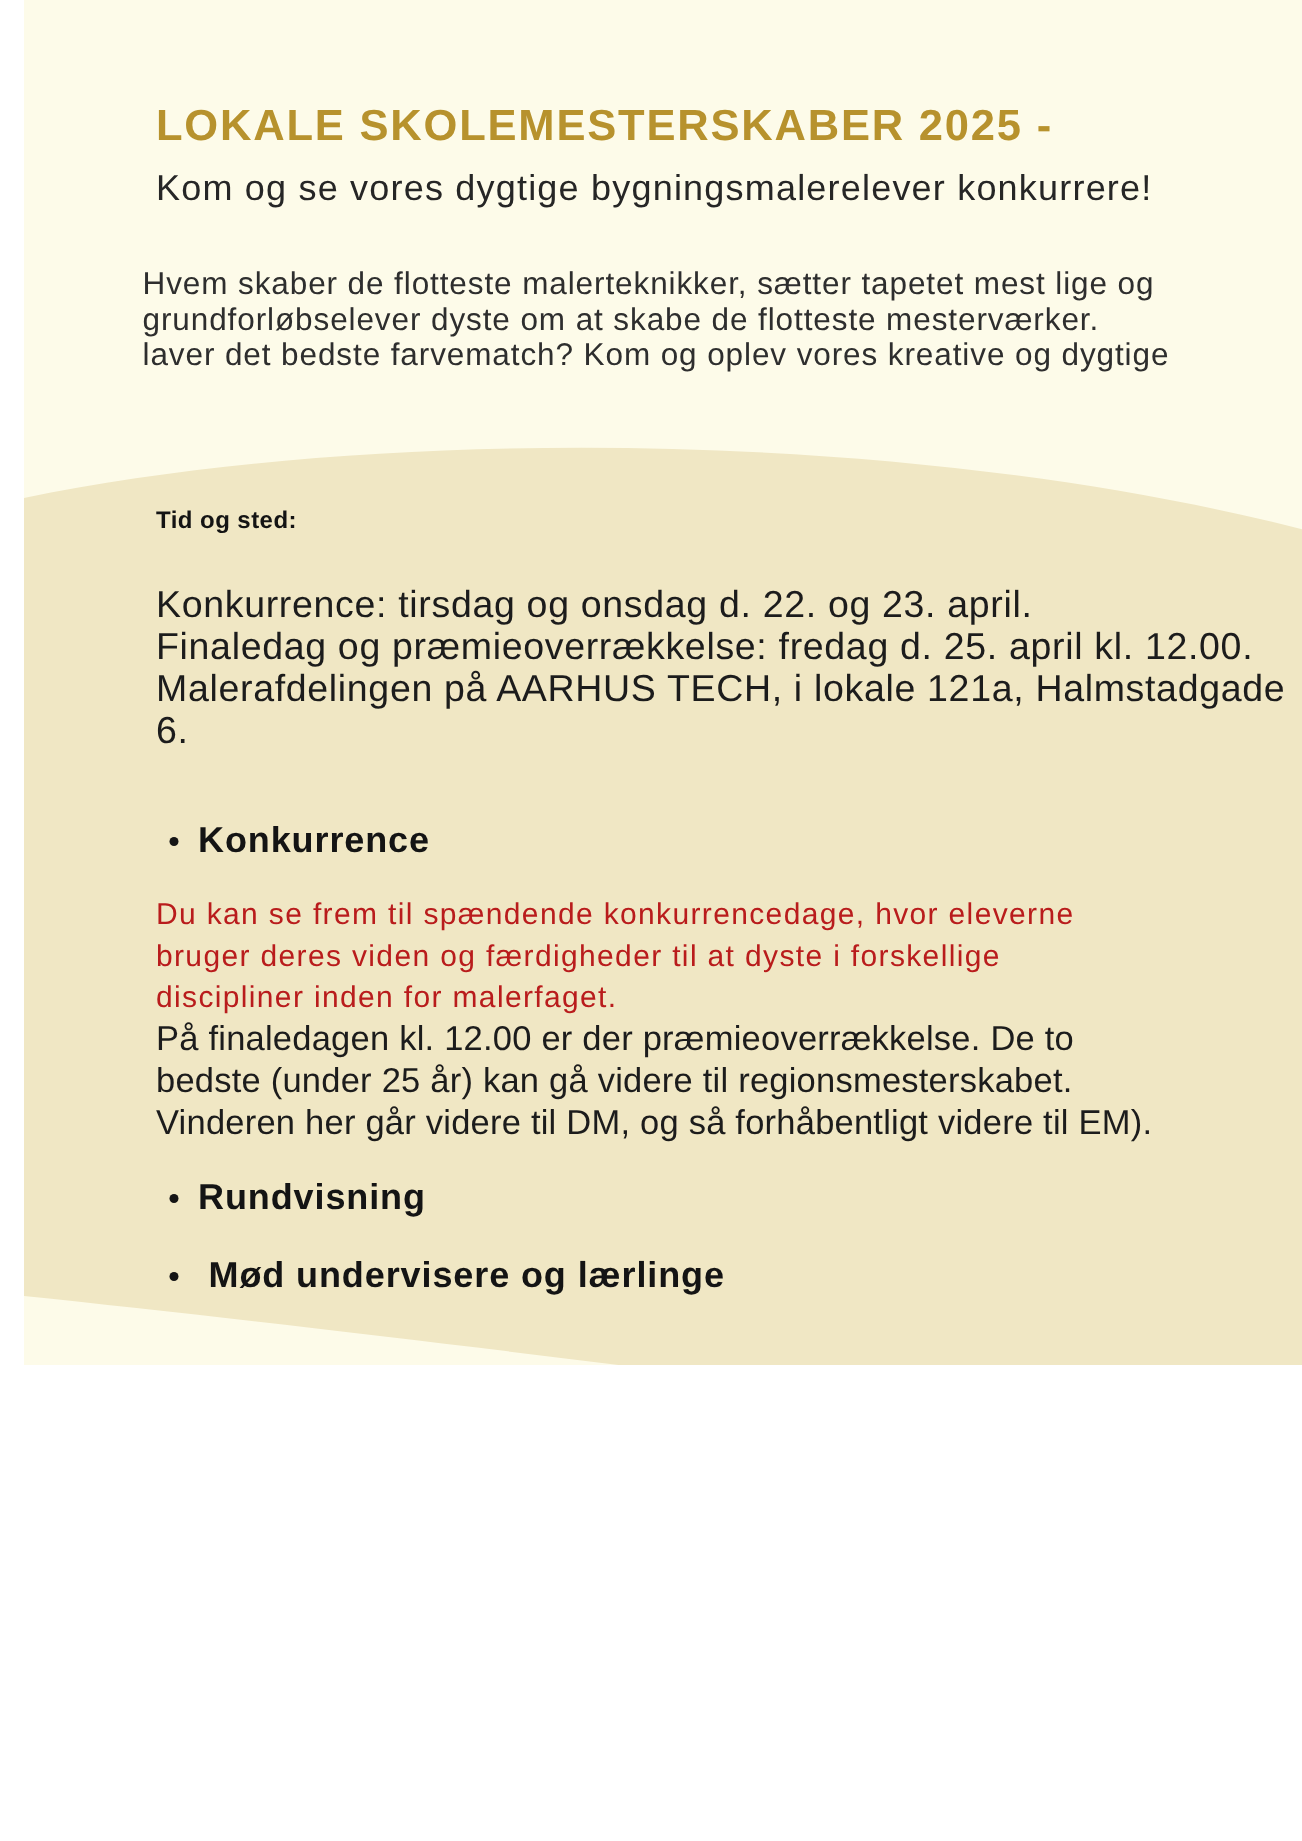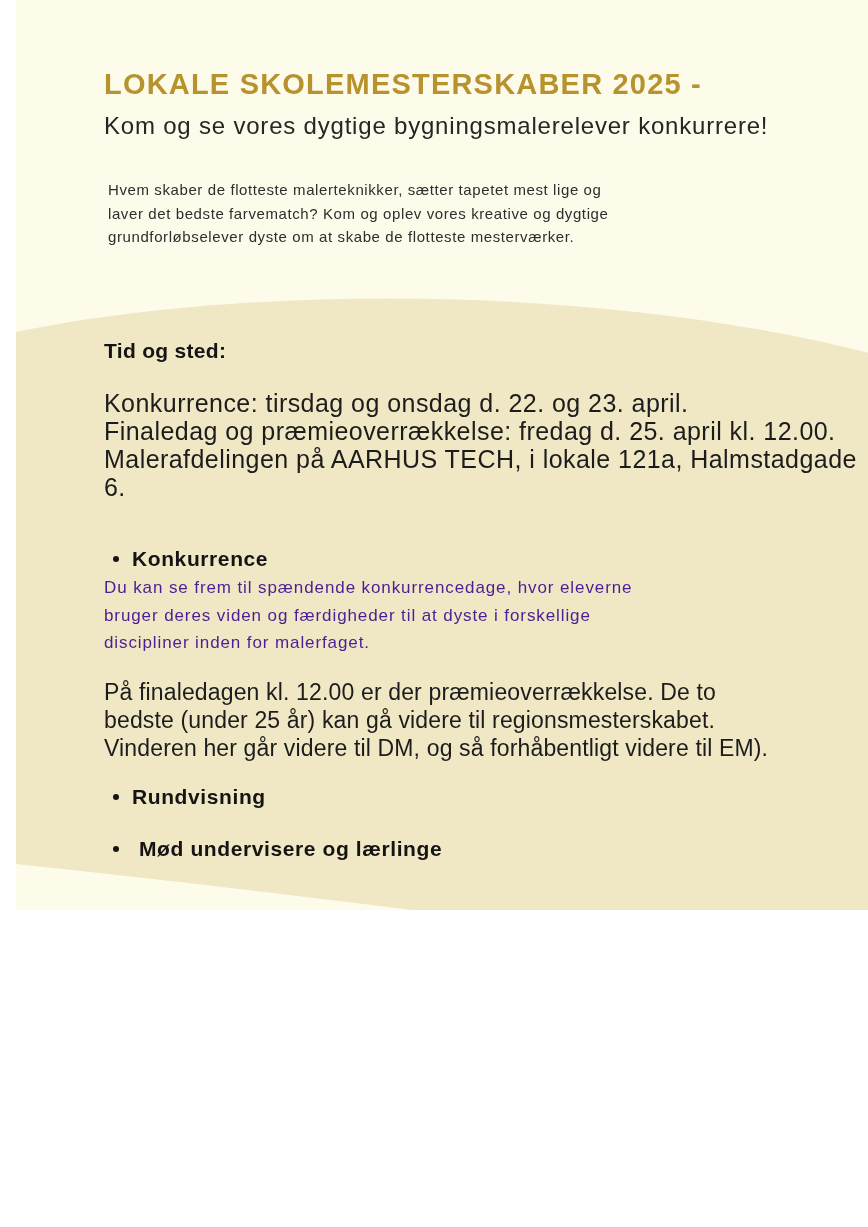--- a/index.html
+++ b/index.html
@@ -14,47 +14,47 @@
 
   .title {
     left:88px; top:68px; font-size:29px; font-weight:800;
     letter-spacing:1.2px; color:var(--gold,#B7922D); white-space:nowrap;
   }
   .subtitle {
     left:88px; top:112px; font-size:24px; font-weight:400;
     letter-spacing:0.8px; color:#262626; white-space:nowrap;
   }
   .intro {
-    left:92px; top:178px; font-size:15px; line-height:23.6px;
+    left:79px; top:178px; font-size:21px; line-height:23.6px;
     letter-spacing:0.6px; color:#2e2e2e;
   }
 
   .blob-svg { left:0; top:0; pointer-events:none; }
   .blob-path { fill:var(--blob,#F0E7C4); }
 
   .sec-heading {
-    font-size:21px; font-weight:700; letter-spacing:0.3px; color:#141414;
+    font-size:16px; font-weight:700; letter-spacing:0.3px; color:#141414;
   }
   .tid-heading { left:88px; top:339px; }
   .tid-lines {
     left:88px; top:389px; font-size:25px; line-height:28px;
     letter-spacing:0.45px; color:#1c1c1c;
   }
   .forvente-heading { left:88px; top:495px; }
 
   .bullet { display:flex; align-items:center; gap:13px; }
   .bullet .dot { width:6px; height:6px; border-radius:50%; background:#151515; flex:0 0 auto; }
-  .bullet .blabel { font-size:21px; font-weight:700; letter-spacing:0.6px; color:#141414; white-space:nowrap; }
+  .bullet .blabel { font-size:24px; font-weight:700; letter-spacing:0.6px; color:#141414; white-space:nowrap; }
   .bullet1 { left:97px; top:547px; }
   .bullet2 { left:97px; top:785px;justify-content:flex-end; }
   .bullet3 { left:97px; top:837px;gap:20px; }
 
   .para1 {
-    left:88px; top:574px; font-size:17px; line-height:27.5px;
-    letter-spacing:0.9px; color:#4c1d95;
+    left:88px; top:597px; font-size:20px; line-height:27.5px;
+    letter-spacing:0.9px; color:#b91c1c;
   }
   .para2 {
     left:88px; top:679px; font-size:23px; line-height:27.8px;
     letter-spacing:0.15px; color:#1c1c1c;
   }
 
   .photo { position:absolute; top:971px; display:block; }
   .photo1 { left:0; }
   .photo2 { left:306px; }
   .photo3 { left:617px; }
@@ -65,22 +65,22 @@
 <div class="page">
 
   <svg class="abs blob-svg" width="868" height="1227" viewBox="0 0 868 1227" aria-hidden="true">
     <path class="blob-path" d="M 0,332 C 240,283 600,285 868,357 L 868,972 C 600,935 250,890 0,864 Z"></path>
   </svg>
 
   <div class="abs title">LOKALE SKOLEMESTERSKABER 2025 -</div>
   <div class="abs subtitle">Kom og se vores dygtige bygningsmalerelever konkurrere!</div>
   <div class="abs intro">
       <div>Hvem skaber de flotteste malerteknikker, sætter tapetet mest lige og</div>
+      <div>grundforløbselever dyste om at skabe de flotteste mesterværker.</div>
       <div>laver det bedste farvematch? Kom og oplev vores kreative og dygtige</div>
-      <div>grundforløbselever dyste om at skabe de flotteste mesterværker.</div>
     </div>
 
   <div class="abs sec-heading tid-heading">Tid og sted:</div>
   <div class="abs tid-lines">
       <div>Konkurrence: tirsdag og onsdag d. 22. og 23. april.</div>
       <div>Finaledag og præmieoverrækkelse: fredag d. 25. april kl. 12.00.</div>
       <div>Malerafdelingen på AARHUS TECH, i lokale 121a, Halmstadgade 6.</div>
     </div>
 
 

